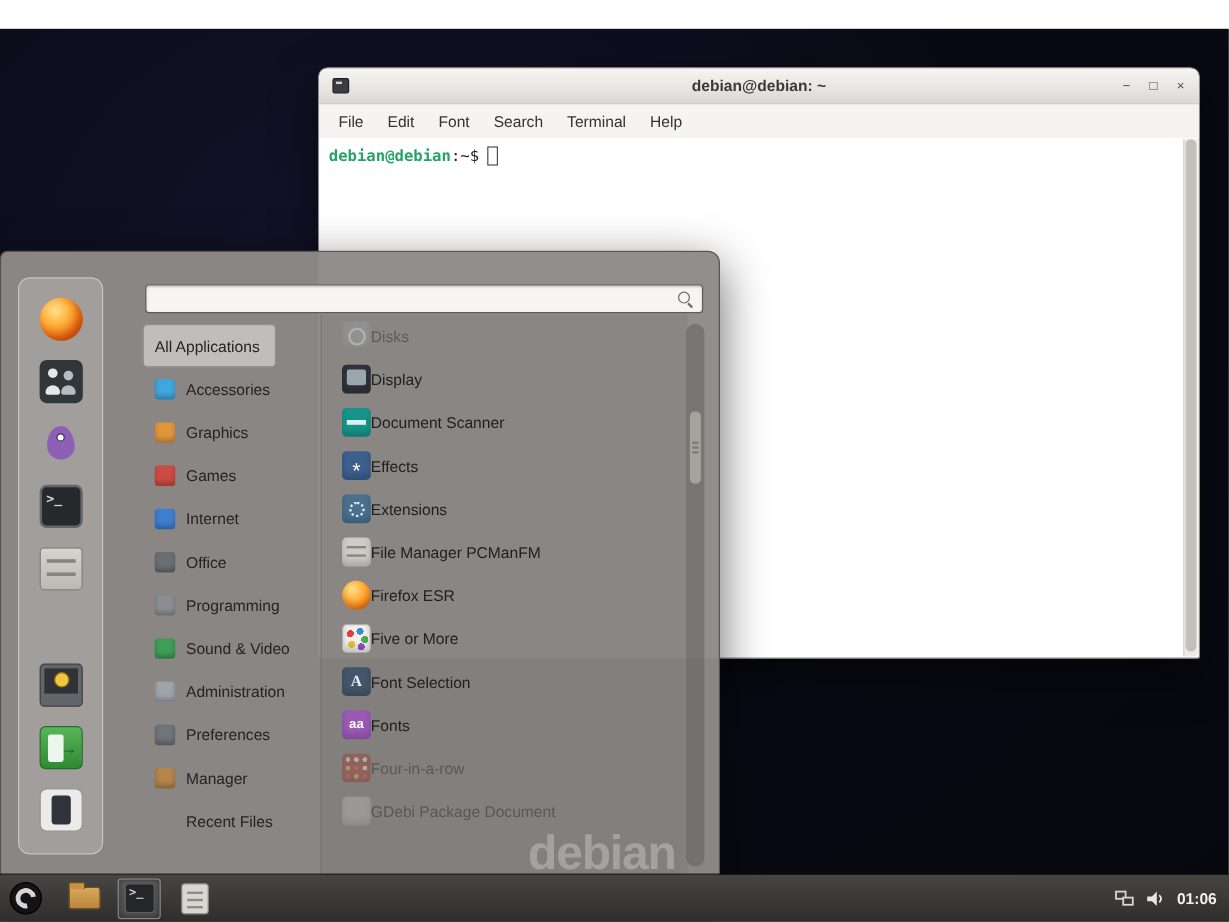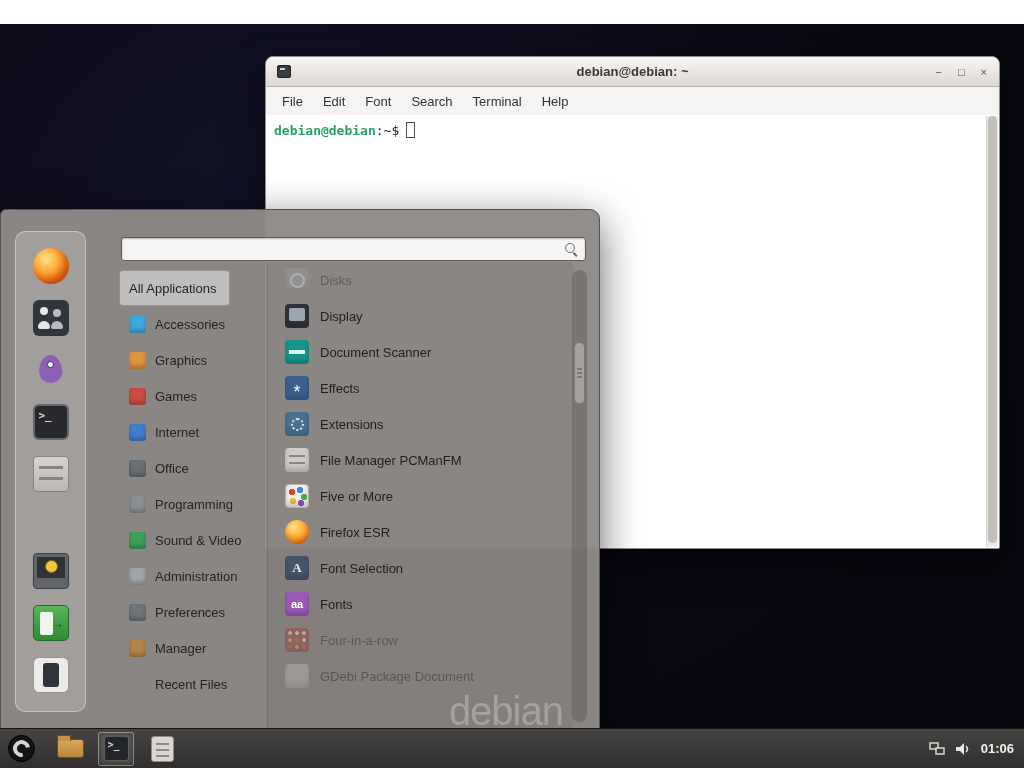--- a/index.html
+++ b/index.html
@@ -56,42 +56,42 @@
   .search-icon::after { content:""; position:absolute; left:10px; top:10px; width:5px; height:2px; background:#6b6b6b; transform:rotate(45deg); transform-origin:0 0; }
 
   .categories { position:absolute; left:118px; top:60px; width:160px; }
   .cat-row { height:36px; display:flex; align-items:center; gap:9px; padding:0 14px 0 10px; width:max-content; border-radius:4px; font-size:13px; color:#242424; cursor:pointer;text-align:right; }
   .cat-row.selected { background:rgba(248,246,244,0.5); box-shadow:inset 0 0 0 1px rgba(110,107,104,0.55); }
   .cat-icon { width:17px; height:17px; border-radius:3px; flex:none; background:#888; box-shadow:inset 0 -3px 4px rgba(0,0,0,.25); }
   .hidden_icon .cat-icon { visibility:hidden; }
 
   .apps-bg { position:absolute; left:266px; top:52px; width:306px; height:472px; background:rgba(0,0,0,0.05); border-left:1px solid rgba(0,0,0,0.12); }
   .apps-panel { position:absolute; left:268px; top:52px; width:302px; height:470px; overflow:hidden; }
-  .app-row { height:36px; display:flex; align-items:center; gap:11px; padding-left:16px; font-size:13px; color:#1f1f1f; cursor:pointer; }
+  .app-row { height:36px; display:flex; align-items:center; padding-left:16px; font-size:13px; color:#1f1f1f; cursor:pointer; }
   .app-row.dimmed { opacity:.42; }
   .app-label { white-space:nowrap; }
   .app-icon { width:24px; height:24px; border-radius:4px; flex:none; background:#999; position:relative; display:flex; align-items:center; justify-content:center; box-shadow:inset 0 -4px 5px rgba(0,0,0,.18); }
 
   [data-name="disks-icon"]::after { content:""; position:absolute; left:5px; top:5px; width:11px; height:11px; border-radius:50%; border:2px solid #e9e9e9; }
   [data-name="display-icon"]::after { content:""; position:absolute; inset:4px 4px 7px 4px; background:#9aa6b0; border-radius:2px; }
   [data-name="document-scanner-icon"]::after { content:""; position:absolute; left:4px; right:4px; top:10px; height:4px; background:#d9f2ef; }
   [data-name="effects-icon"]::after { content:"*"; color:#fff; font-size:18px; line-height:8px; padding-top:8px; }
   [data-name="extensions-icon"]::after { content:""; position:absolute; left:6px; top:6px; width:9px; height:9px; border-radius:50%; border:2.5px dotted #dce8f2; }
   [data-name="file-manager-pcmanfm-icon"]::after, [data-name="files-icon"]::after { content:""; position:absolute; left:4px; right:4px; top:7px; height:2px; background:#8a8682; box-shadow:0 7px 0 #8a8682; }
   [data-name="firefox-esr-icon"] { border-radius:50%; background:radial-gradient(circle at 36% 30%, #ffe08a 0%, #ffb13d 40%, #ff8a1e 65%, #e0570f 92%); }
   [data-name="five-or-more-icon"] { border:1px solid #b5b1ad; background-image:radial-gradient(circle 3px at 6px 7px,#e04038 97%,transparent),radial-gradient(circle 3px at 14px 5px,#3a8ad8 97%,transparent),radial-gradient(circle 3px at 18px 12px,#46b050 97%,transparent),radial-gradient(circle 3px at 7px 16px,#e8c231 97%,transparent),radial-gradient(circle 3px at 15px 18px,#9650c8 97%,transparent); }
   [data-name="font-selection-icon"]::after { content:"A"; color:#e8eef4; font:bold 13px "Liberation Serif",serif; }
   [data-name="fonts-icon"]::after { content:"aa"; color:#fff; font:bold 11px "Liberation Sans",sans-serif; }
   [data-name="four-in-a-row-icon"] { background-image:radial-gradient(circle 2px at 5px 5px,#f0ead8 95%,transparent),radial-gradient(circle 2px at 12px 5px,#f0ead8 95%,transparent),radial-gradient(circle 2px at 19px 5px,#f0ead8 95%,transparent),radial-gradient(circle 2px at 5px 12px,#e8b93a 95%,transparent),radial-gradient(circle 2px at 12px 12px,#d84a40 95%,transparent),radial-gradient(circle 2px at 19px 12px,#f0ead8 95%,transparent),radial-gradient(circle 2px at 5px 19px,#d84a40 95%,transparent),radial-gradient(circle 2px at 12px 19px,#e8b93a 95%,transparent),radial-gradient(circle 2px at 19px 19px,#d84a40 95%,transparent); }
 
   .menu-scrollbar { position:absolute; left:571px; top:60px; width:15px; height:452px; background:rgba(58,56,54,0.28); border-radius:7px; }
   .menu-scroll-thumb { position:absolute; left:2px; top:72px; width:11px; height:62px; background:#a6a29e; border:1px solid #7d7975; border-radius:5px; }
   .menu-scroll-thumb::after { content:""; position:absolute; left:2px; top:25px; width:5px; height:2px; background:#7d7975; box-shadow:0 4px 0 #7d7975, 0 8px 0 #7d7975; }
 
-  .watermark { position:absolute; right:36px; bottom:16px; font-size:40px; font-weight:normal; letter-spacing:-1px; color:rgba(228,226,224,0.35); }
+  .watermark { position:absolute; right:36px; bottom:16px; font-size:40px; font-weight:bold; letter-spacing:-1px; color:rgba(228,226,224,0.35); }
 
   
   .taskbar { position:absolute; left:0; right:0; bottom:0; height:40px; background:linear-gradient(#474543,#302e2c); border-top:1px solid #151413; display:flex; align-items:center; padding:0 10px 0 3px; gap:7px; }
   .menu-button { width:36px; height:36px; display:flex; align-items:center; justify-content:center; border-radius:4px; cursor:pointer; }
   .cinnamon-logo { width:27px; height:27px; border-radius:50%; background:#131316; border:1px solid #000; position:relative; }
   .cinnamon-logo::before { content:""; position:absolute; inset:4px; border-radius:50%; border:4px solid #d8d6d4; border-right-color:transparent; transform:rotate(35deg); }
   .task-button { width:36px; height:34px; display:flex; align-items:center; justify-content:center; border-radius:3px; border:1px solid transparent; cursor:pointer; }
   .task-button.active { background:rgba(255,255,255,0.14); border-color:rgba(255,255,255,0.32); box-shadow:inset 0 0 5px rgba(0,0,0,.45); }
   .tb-icon { position:relative; }
   [data-name="taskbar-folder-icon"] { width:27px; height:19px; background:linear-gradient(#d8a857,#b9853d); border-radius:2px 3px 3px 3px; border:1px solid #6e4f20; }
@@ -243,27 +243,27 @@
           <span class="app-label" data-name="app-label">Extensions</span>
         </div>
 
         <div class="app-row" data-name="app-item">
           <span class="app-icon" data-name="file-manager-pcmanfm-icon" style="background-color: rgb(207, 204, 200);"></span>
           <span class="app-label" data-name="app-label">File Manager PCManFM</span>
         </div>
 
 
         <div class="app-row" data-name="app-item">
+          <span class="app-icon" data-name="firefox-esr-icon"></span>
+          <span class="app-label" data-name="app-label">Firefox ESR</span>
+        </div>
+
+        <div class="app-row" data-name="app-item">
           <span class="app-icon" data-name="five-or-more-icon" style="background-color: rgb(242, 239, 236);"></span>
           <span class="app-label" data-name="app-label">Five or More</span>
-        </div>
-
-        <div class="app-row" data-name="app-item">
-          <span class="app-icon" data-name="firefox-esr-icon"></span>
-          <span class="app-label" data-name="app-label">Firefox ESR</span>
         </div>
 
         <div class="app-row" data-name="app-item">
           <span class="app-icon" data-name="font-selection-icon" style="background-color: rgb(69, 86, 106);"></span>
           <span class="app-label" data-name="app-label">Font Selection</span>
         </div>
 
         <div class="app-row" data-name="app-item">
           <span class="app-icon" data-name="fonts-icon" style="background-color: rgb(155, 89, 182);"></span>
           <span class="app-label" data-name="app-label">Fonts</span>

